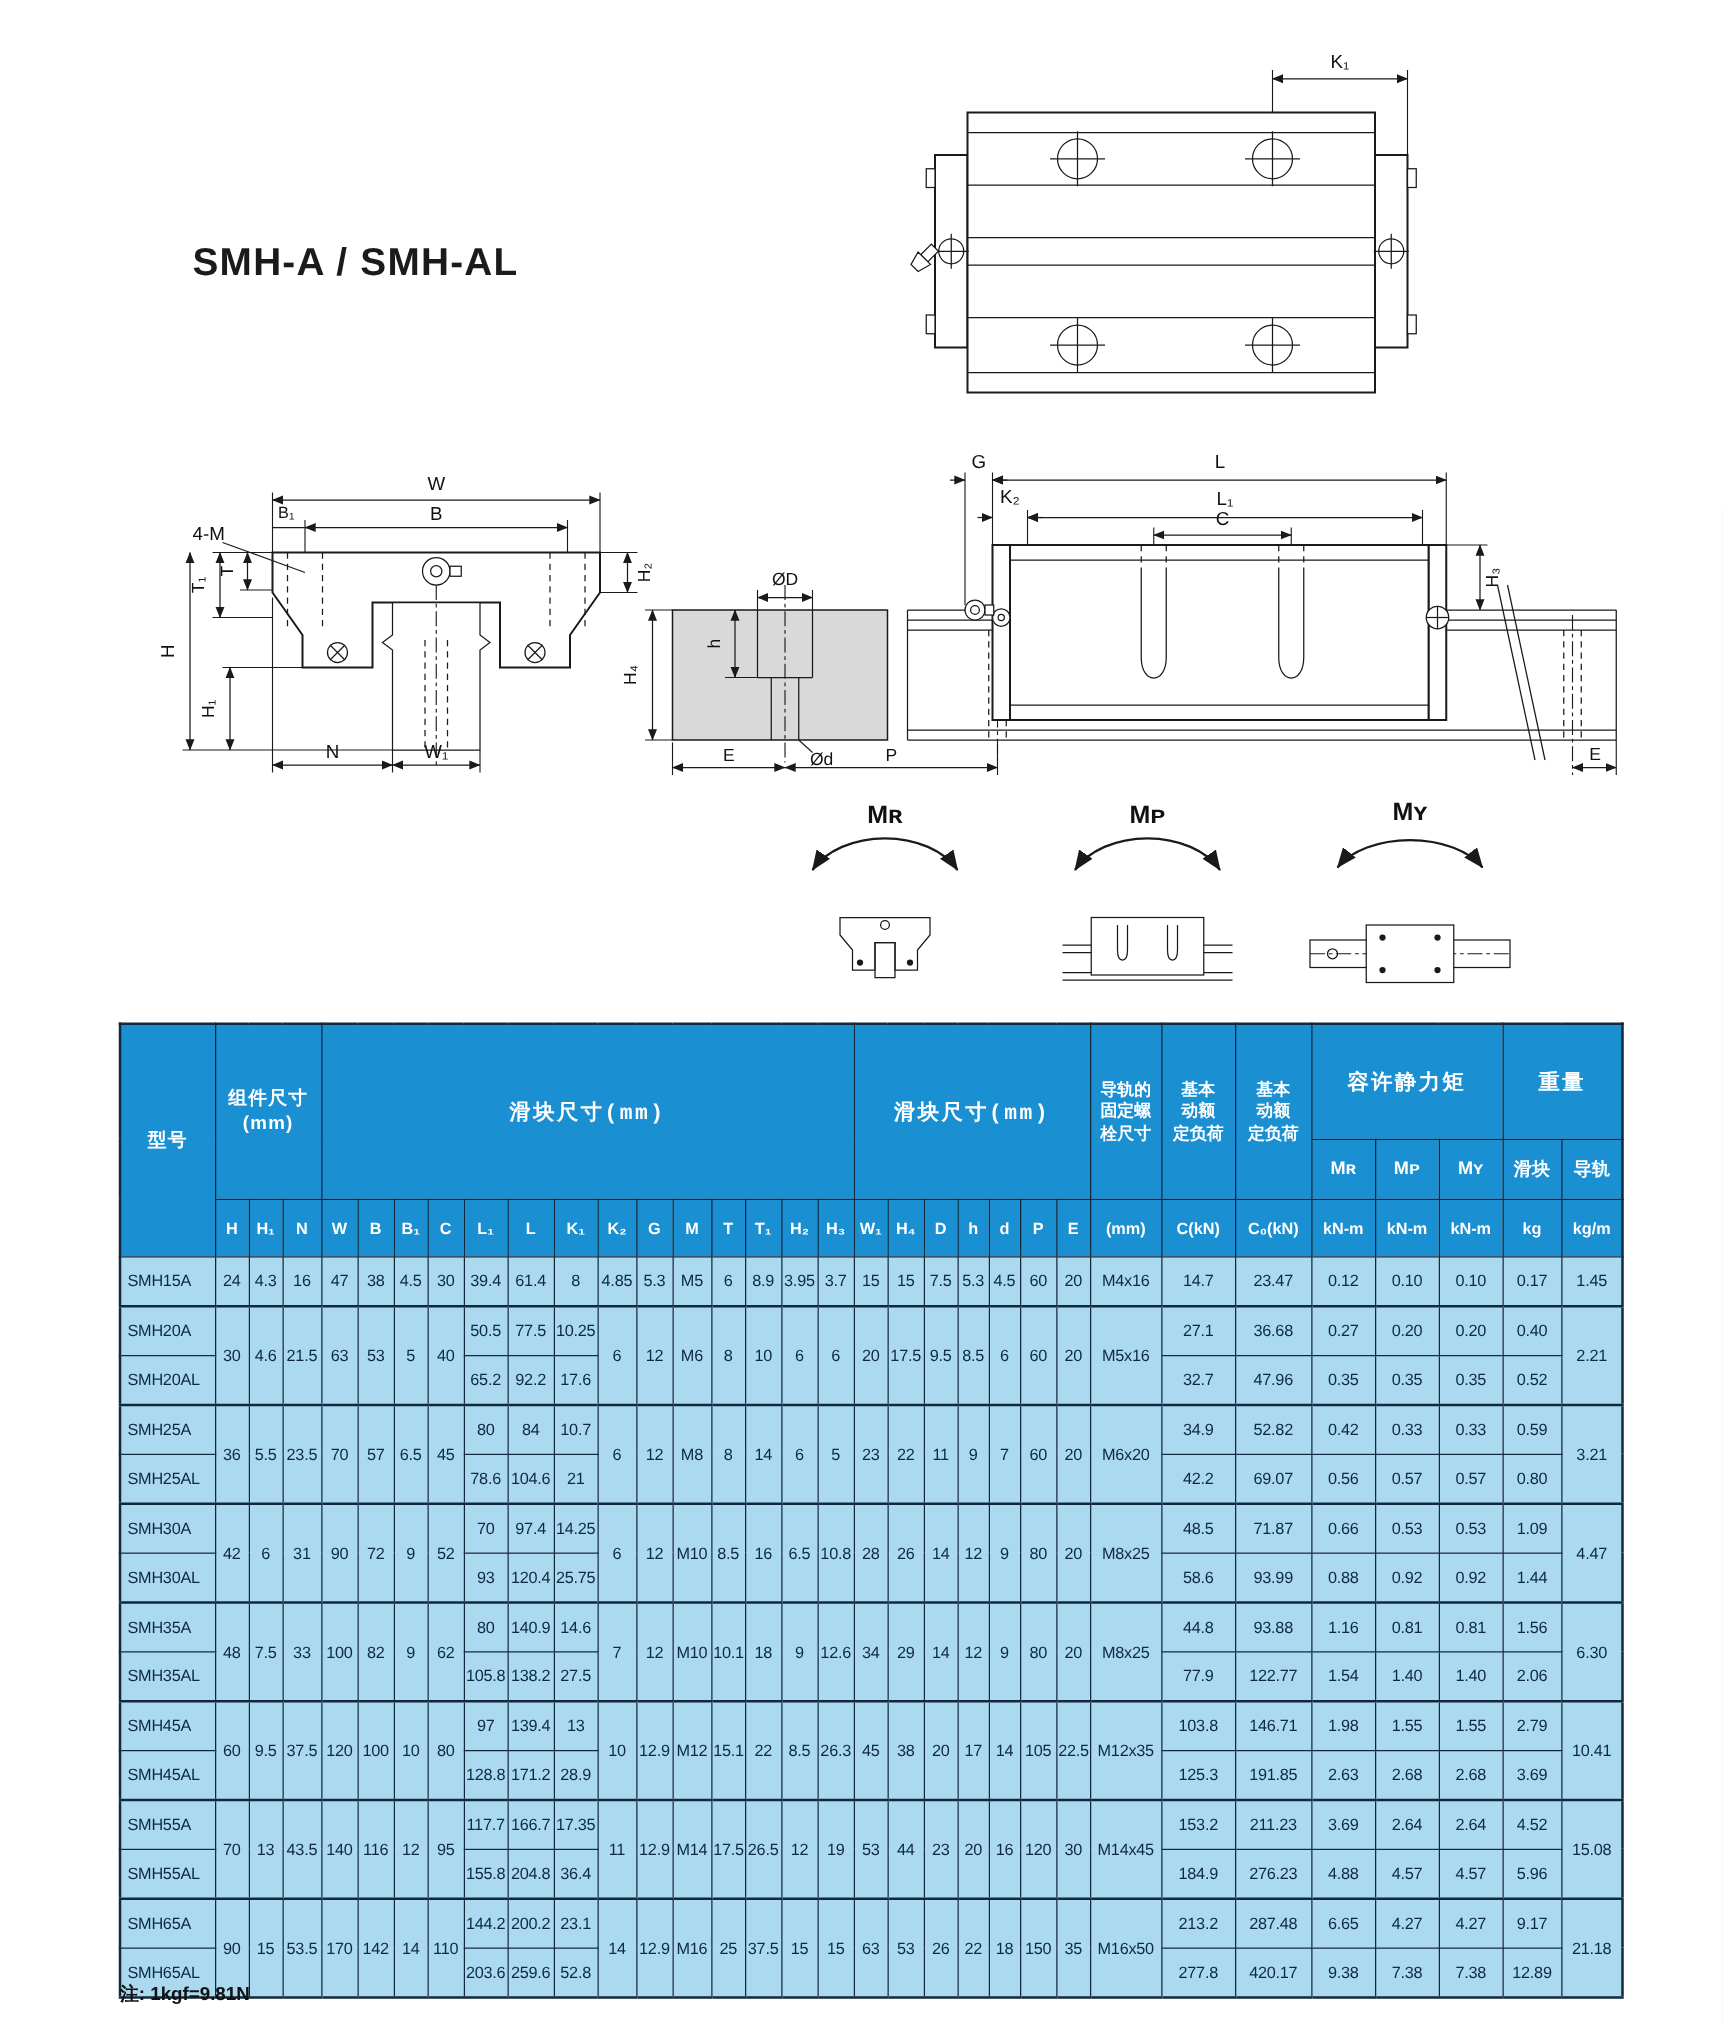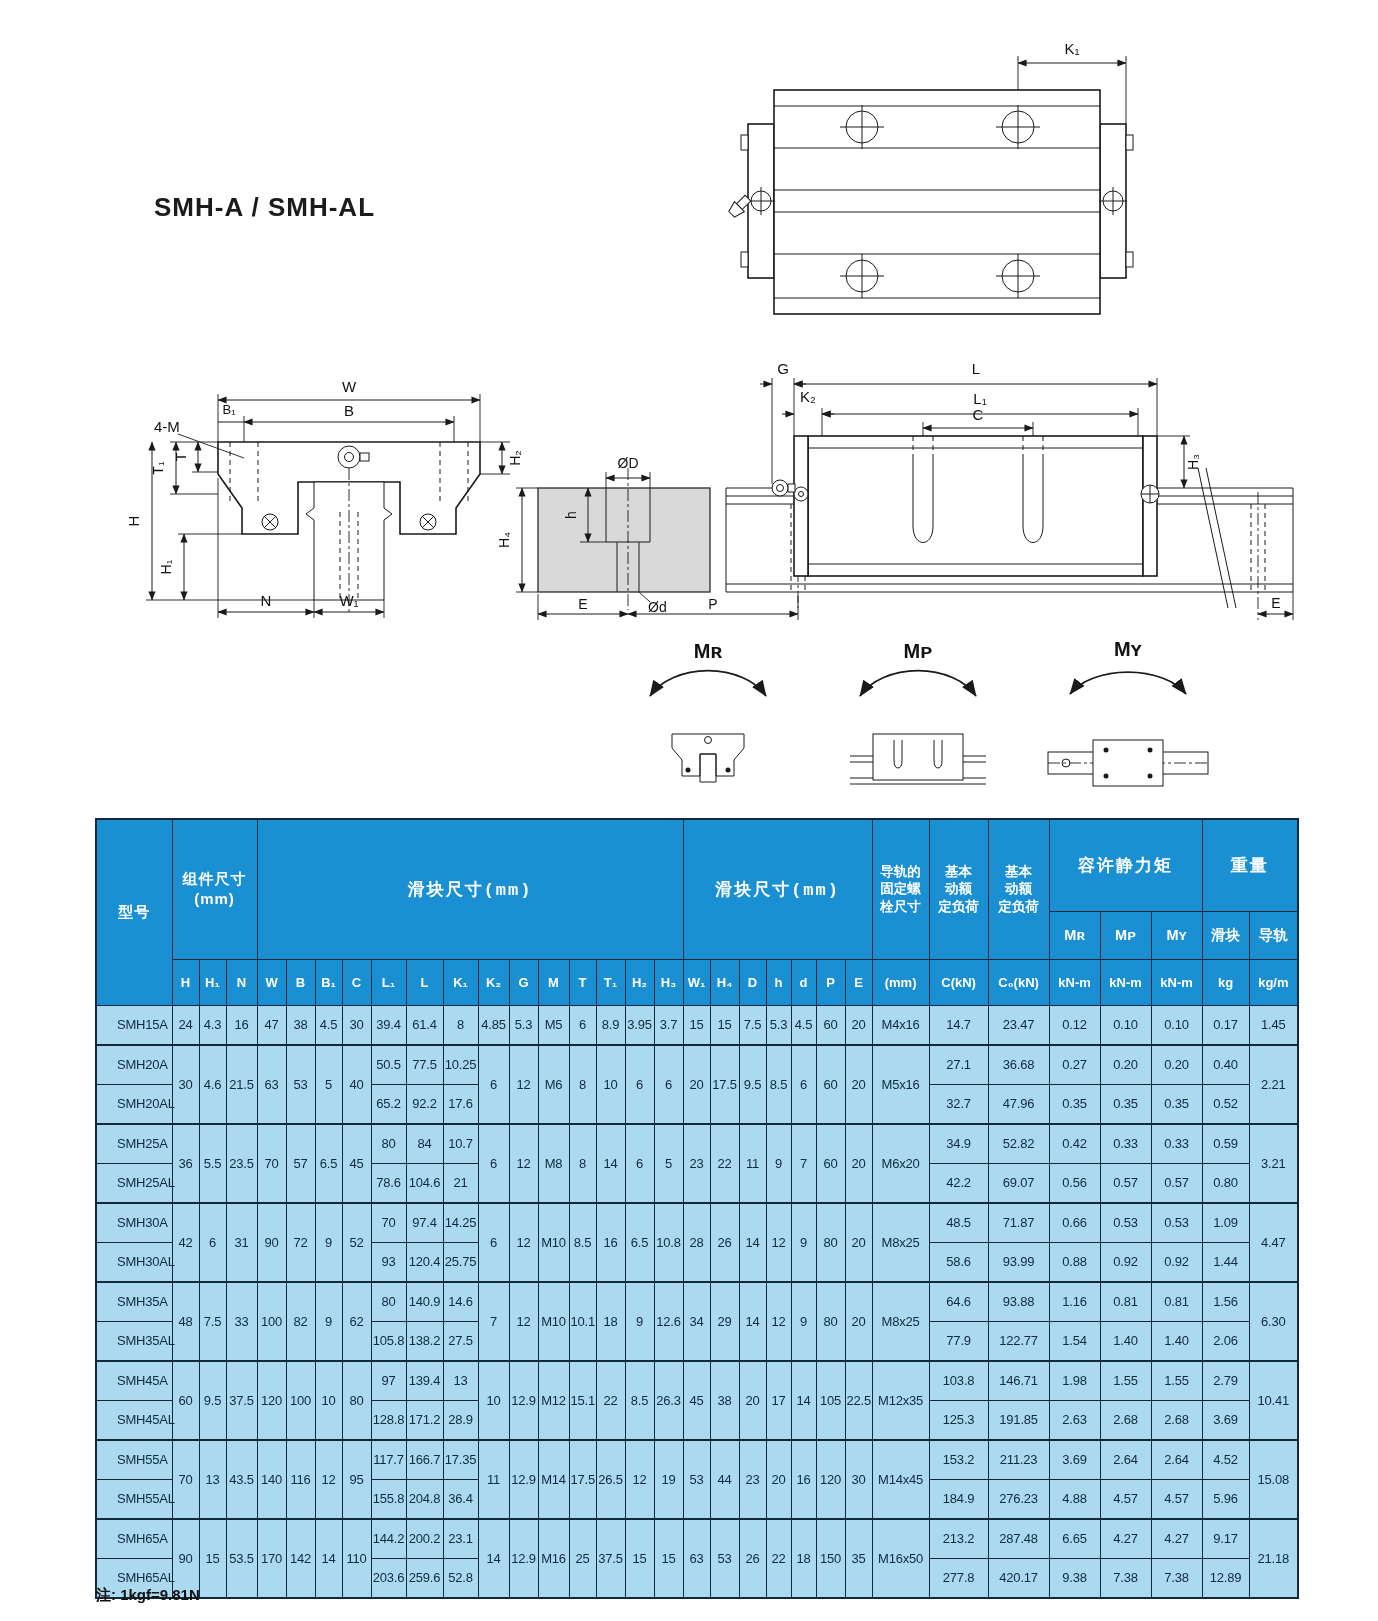--- a/index.html
+++ b/index.html
@@ -1,21 +1,21 @@
 <!DOCTYPE html>
 <html><head>
 <meta charset="utf-8">
 <style>
   html,body{margin:0;padding:0;background:#f4f4f4;}
   .page{position:relative;width:1378px;height:1621px;background:#ffffff;overflow:hidden;
         font-family:"Liberation Sans","DejaVu Sans",sans-serif;}
   
   .title-bar{position:absolute;left:108px;top:50px;background:var(--blue,#1A8FD2);
     color:#fff;font-size:27px;font-weight:700;padding:6px 16px 8px 12px;letter-spacing:1px;}
-  .subtitle{position:absolute;left:154px;top:192px;font-size:26px;font-weight:600;color:#1b1b1b;letter-spacing:1px;}
+  .subtitle{position:absolute;left:154px;top:192px;font-size:31px;font-weight:600;color:#1b1b1b;letter-spacing:1px;}
   .footnote{position:absolute;left:96px;top:1586px;font-size:15px;font-weight:700;color:#111;}
   
   .dwg{position:absolute;}
   .ol{stroke:#1a1a1a;stroke-width:1.6;fill:#fff;}
   .tl{stroke:#1a1a1a;stroke-width:1;fill:none;}
   .tlw{stroke:#1a1a1a;stroke-width:1;fill:#fff;}
   .dash{stroke:#1a1a1a;stroke-width:1;fill:none;stroke-dasharray:5 4;}
   .cl{stroke:#1a1a1a;stroke-width:.9;fill:none;stroke-dasharray:12 3 3 3;}
   .ext{stroke:#1a1a1a;stroke-width:.9;fill:none;}
   .dim{stroke:#1a1a1a;stroke-width:1;fill:none;}
@@ -32,21 +32,21 @@
     font-weight:700;text-align:center;padding:0;}
   tr.hr1{height:92px;} tr.hr2{height:48px;} tr.hr3{height:46px;}
   th.grp{font-size:17px;letter-spacing:2px;font-family:Liberation Mono, monospace;}
   th.grp2{font-size:15px;letter-spacing:1px;}
   th.small{font-size:13.5px;letter-spacing:0;line-height:1.3;white-space:pre-line;font-weight:700;}
   th.pre{white-space:pre-line;line-height:1.35;}
   tr.hr2 th{font-size:14.5px;}
   tr.hr3 th{font-size:13px;font-weight:700;}
   table.spec td{background:var(--cell,#ABD9F0);border:1px solid var(--line,#12293C);
     text-align:center;font-size:13px;color:#0E2A40;height:38px;padding:0 1px;letter-spacing:-0.2px;}
-  table.spec td.model{text-align:left;padding-left:20px;margin-left:32px;}
+  table.spec td.model{text-align:left;padding-left:5px;margin-left:32px;}
   table.spec td[rowspan]{border-bottom-width:2px;}
   table.spec tr.group-end td{border-bottom-width:2px;}
 </style>
 </head>
 <body style="--blue: #1A8FD2; --cell: #ABD9F0; --line: #12293C;">
 
 <div class="page">
 
   <svg width="0" height="0" style="position:absolute">
     <defs>
@@ -592,21 +592,21 @@
           <td rowspan="2">9</td>
           <td rowspan="2">12.6</td>
           <td rowspan="2">34</td>
           <td rowspan="2">29</td>
           <td rowspan="2">14</td>
           <td rowspan="2">12</td>
           <td rowspan="2">9</td>
           <td rowspan="2">80</td>
           <td rowspan="2">20</td>
           <td rowspan="2">M8x25</td>
-          <td>64.6</td>
+          <td>44.8</td>
           <td>93.88</td>
           <td>1.16</td>
           <td>0.81</td>
           <td>0.81</td>
           <td>1.56</td>
           <td rowspan="2">6.30</td>
         </tr>
         <tr class="group-end">
           <td class="model">SMH35AL</td>
           <td>105.8</td>

